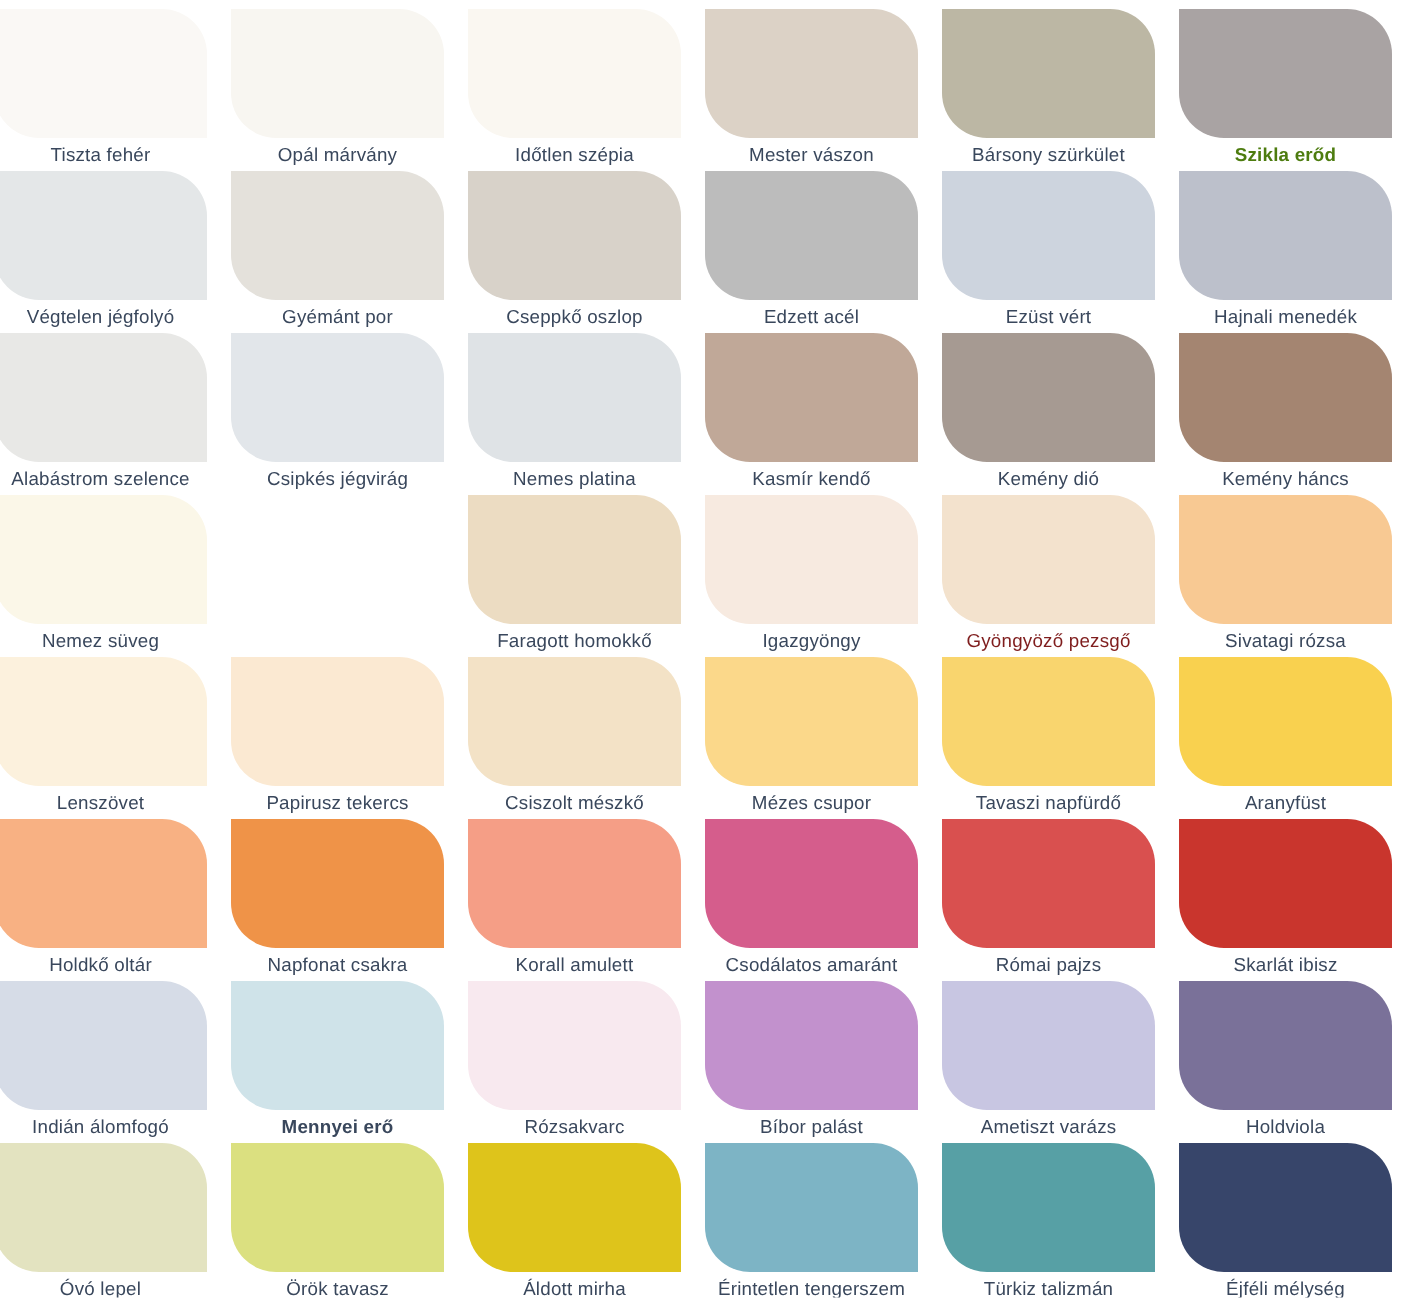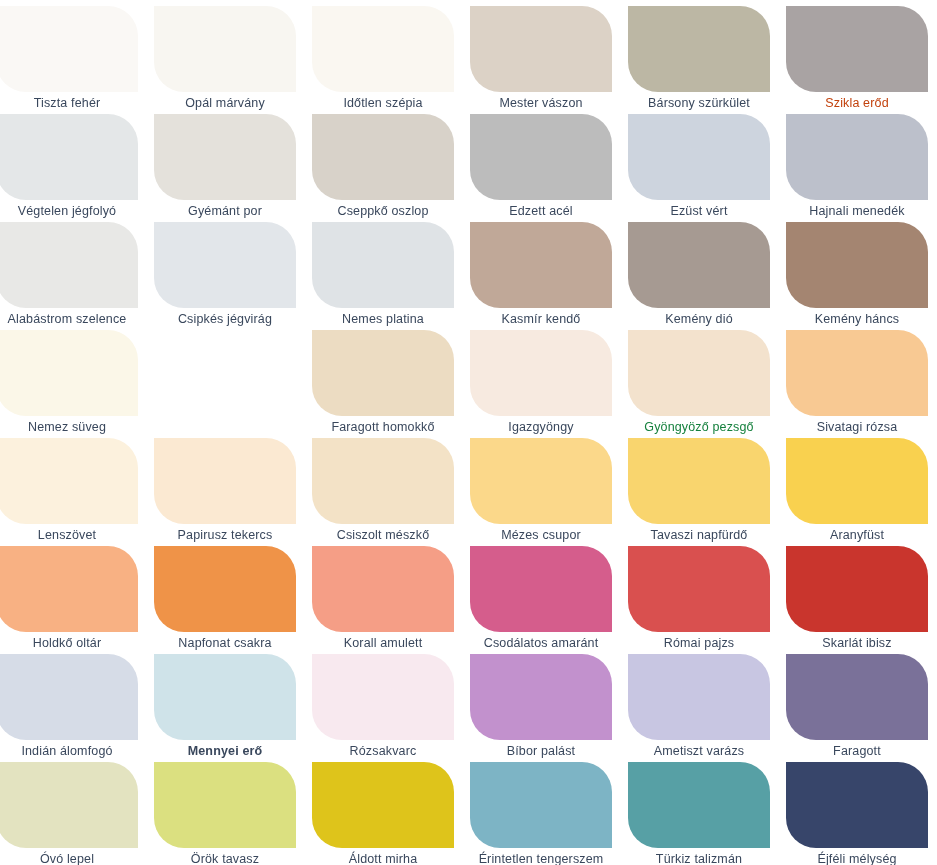--- a/index.html
+++ b/index.html
@@ -69,21 +69,21 @@
     <div class="swatch-cell" style="left: 470px; top: 6px;">
       <div class="swatch-chip" style="background: rgb(220, 210, 198);"></div>
       <div class="swatch-label" style="color: rgb(57, 71, 92);">Mester vászon</div>
     </div>
     <div class="swatch-cell" style="left: 628px; top: 6px;">
       <div class="swatch-chip" style="background: rgb(188, 183, 164);"></div>
       <div class="swatch-label" style="color: rgb(57, 71, 92);">Bársony szürkület</div>
     </div>
     <div class="swatch-cell" style="left: 786px; top: 6px;">
       <div class="swatch-chip" style="background: rgb(169, 163, 163);"></div>
-      <div class="swatch-label" style="color: #c2410c;">Szikla erőd</div>
+      <div class="swatch-label" style="color: #4d7c0f; font-weight: bold;">Szikla erőd</div>
     </div>
     <div class="swatch-cell" style="left: -4px; top: 114px;">
       <div class="swatch-chip" style="background: rgb(228, 231, 232);"></div>
       <div class="swatch-label" style="color: rgb(57, 71, 92);">Végtelen jégfolyó</div>
     </div>
     <div class="swatch-cell" style="left: 154px; top: 114px;">
       <div class="swatch-chip" style="background: rgb(228, 225, 219);"></div>
       <div class="swatch-label" style="color: rgb(57, 71, 92);">Gyémánt por</div>
     </div>
     <div class="swatch-cell" style="left: 312px; top: 114px;">
@@ -133,21 +133,21 @@
     <div class="swatch-cell" style="left: 312px; top: 330px;">
       <div class="swatch-chip" style="background: rgb(236, 220, 194);"></div>
       <div class="swatch-label" style="color: rgb(57, 71, 92);">Faragott homokkő</div>
     </div>
     <div class="swatch-cell" style="left: 470px; top: 330px;">
       <div class="swatch-chip" style="background: rgb(247, 234, 224);"></div>
       <div class="swatch-label" style="color: rgb(57, 71, 92);">Igazgyöngy</div>
     </div>
     <div class="swatch-cell" style="left: 628px; top: 330px;">
       <div class="swatch-chip" style="background: rgb(243, 226, 205);"></div>
-      <div class="swatch-label" style="color: #15803d;">Gyöngyöző pezsgő</div>
+      <div class="swatch-label" style="color: #7f1d1d;">Gyöngyöző pezsgő</div>
     </div>
     <div class="swatch-cell" style="left: 786px; top: 330px;">
       <div class="swatch-chip" style="background: rgb(248, 201, 147);"></div>
       <div class="swatch-label" style="color: rgb(57, 71, 92);">Sivatagi rózsa</div>
     </div>
     <div class="swatch-cell" style="left: -4px; top: 438px;">
       <div class="swatch-chip" style="background: rgb(252, 241, 221);"></div>
       <div class="swatch-label" style="color: rgb(57, 71, 92);">Lenszövet</div>
     </div>
     <div class="swatch-cell" style="left: 154px; top: 438px;">
@@ -209,21 +209,21 @@
     <div class="swatch-cell" style="left: 470px; top: 654px;">
       <div class="swatch-chip" style="background: rgb(194, 145, 205);"></div>
       <div class="swatch-label" style="color: rgb(57, 71, 92);">Bíbor palást</div>
     </div>
     <div class="swatch-cell" style="left: 628px; top: 654px;">
       <div class="swatch-chip" style="background: rgb(200, 198, 226);"></div>
       <div class="swatch-label" style="color: rgb(57, 71, 92);">Ametiszt varázs</div>
     </div>
     <div class="swatch-cell" style="left: 786px; top: 654px;">
       <div class="swatch-chip" style="background: rgb(122, 113, 153);"></div>
-      <div class="swatch-label" style="color: rgb(57, 71, 92);">Faragott</div>
+      <div class="swatch-label" style="color: rgb(57, 71, 92);">Holdviola</div>
     </div>
     <div class="swatch-cell" style="left: -4px; top: 762px;">
       <div class="swatch-chip" style="background: rgb(227, 227, 192);"></div>
       <div class="swatch-label" style="color: rgb(57, 71, 92);">Óvó lepel</div>
     </div>
     <div class="swatch-cell" style="left: 154px; top: 762px;">
       <div class="swatch-chip" style="background: rgb(219, 224, 128);"></div>
       <div class="swatch-label" style="color: rgb(57, 71, 92);">Örök tavasz</div>
     </div>
     <div class="swatch-cell" style="left: 312px; top: 762px;">

